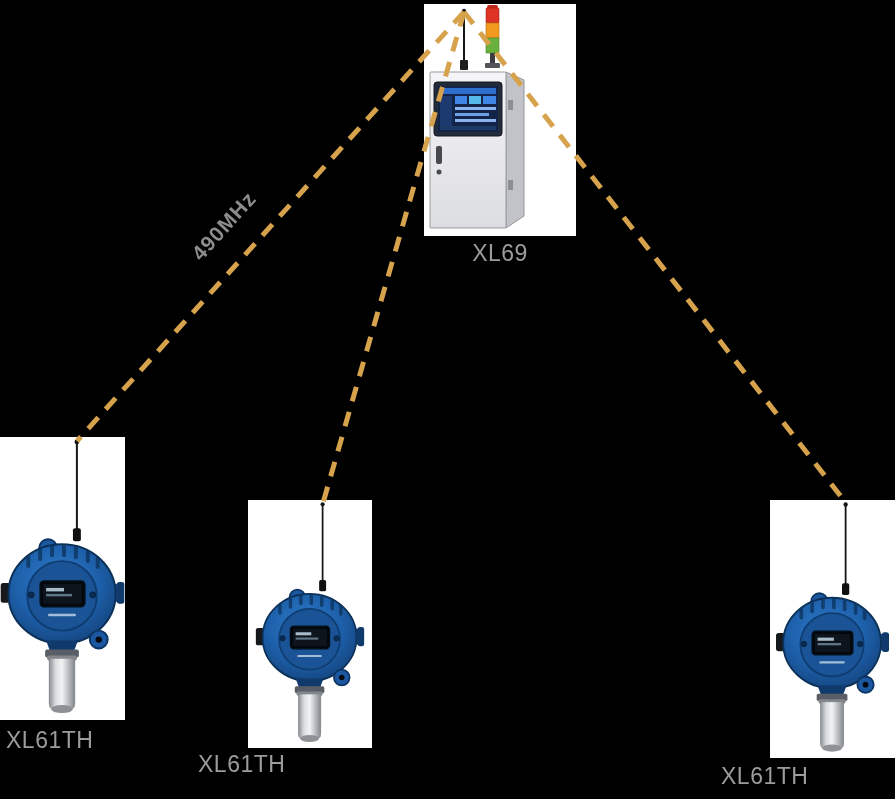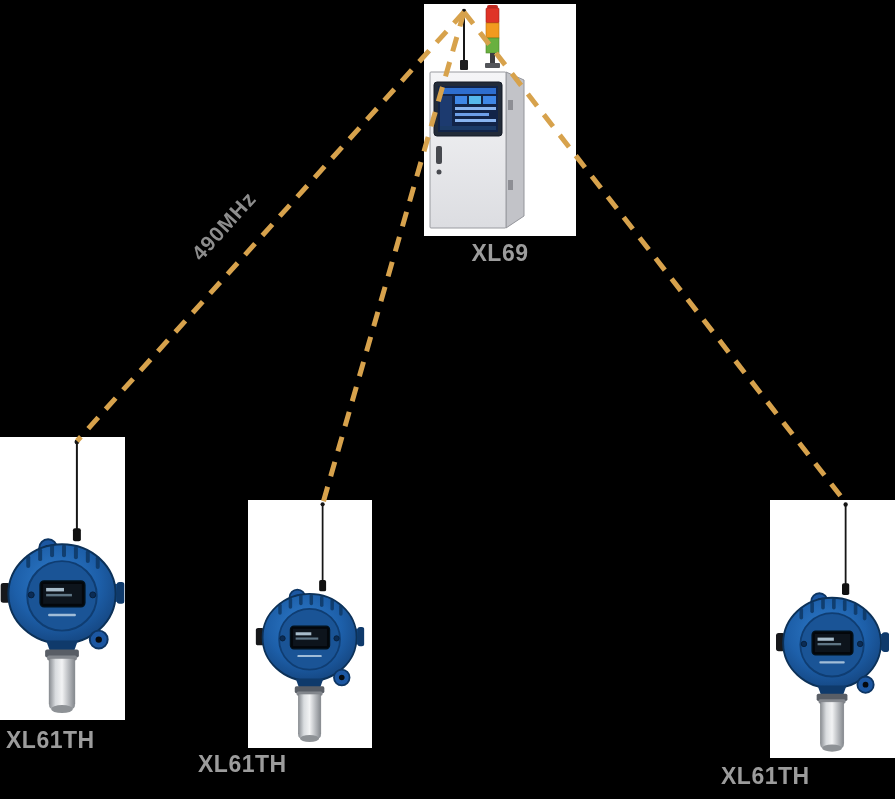--- a/index.html
+++ b/index.html
@@ -20,21 +20,21 @@
     background: #ffffff;
   }
   .card svg {
     display: block;
     width: 100%;
     height: 100%;
   }
   .device-label {
     position: absolute;
     color: #9c9c9c;
-    font-weight: bold;
+    font-weight: normal;
     font-size: 23px;
     letter-spacing: 0.5px;
     white-space: nowrap;
   }
   #controller-label {
     left: 424px;
     top: 240px;
     width: 152px;
     text-align: center;
   }

